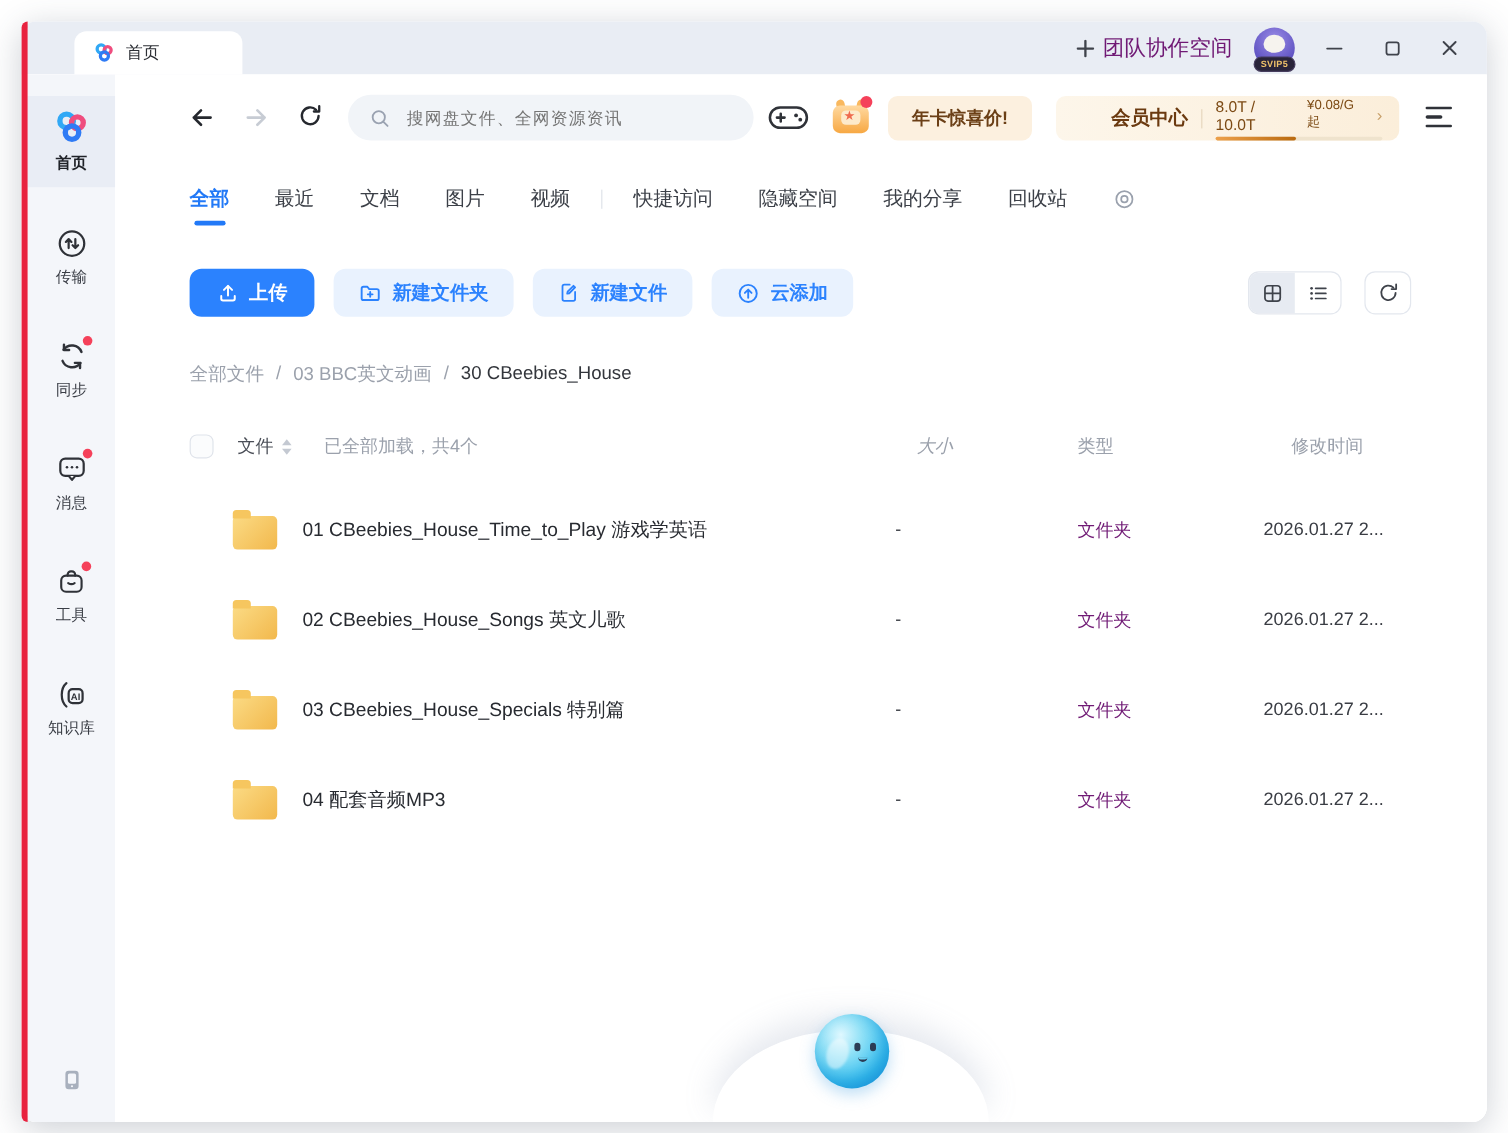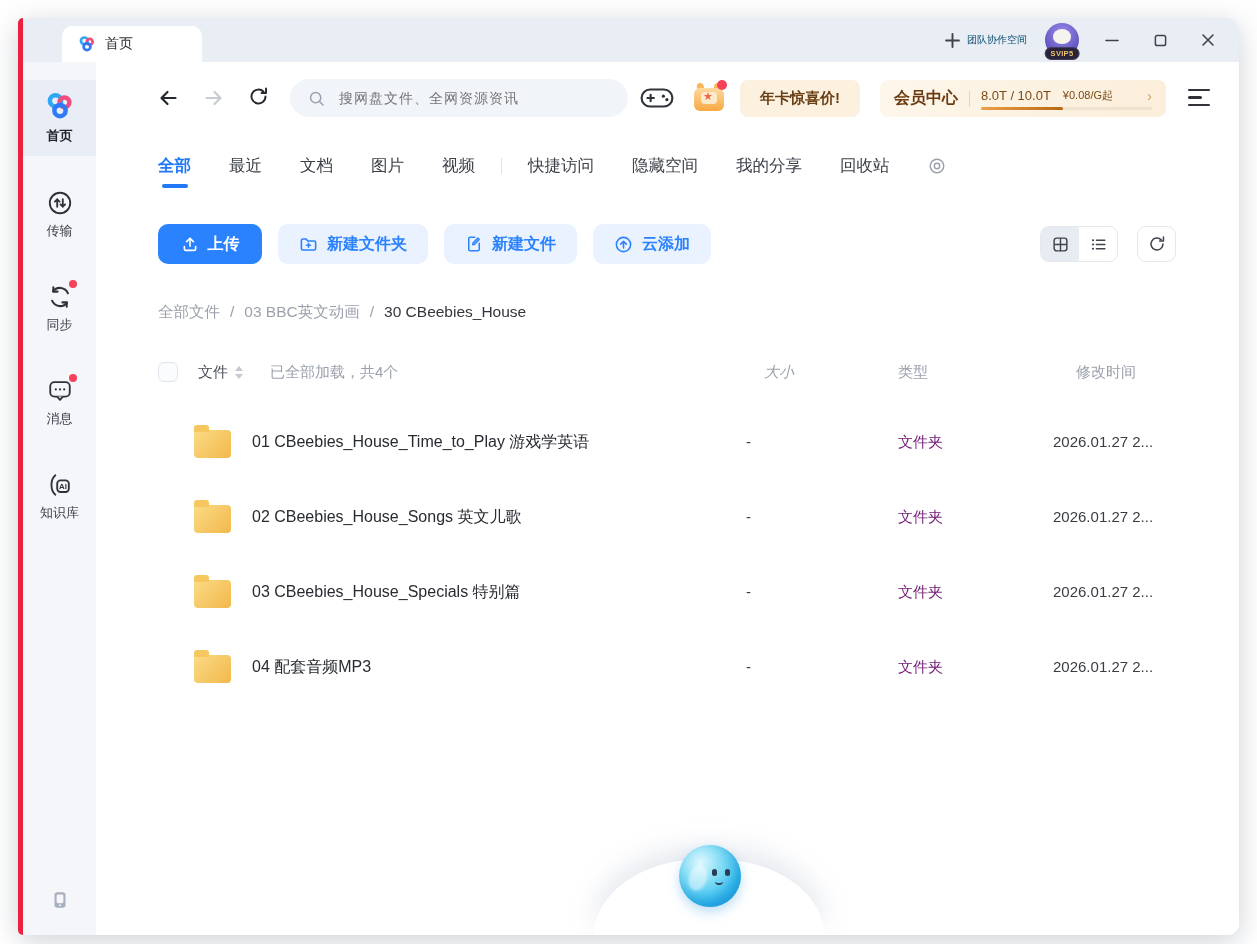--- a/index.html
+++ b/index.html
@@ -6,21 +6,21 @@
   html,body { width:1257px; height:944px; background:#fff; font-family:"Liberation Sans","DejaVu Sans",sans-serif; overflow:hidden; }
   .window { position:absolute; left:18px; top:18px; width:1221px; height:917px; border-radius:12px; background:#fff; box-shadow:0 6px 28px rgba(60,70,90,.25); }
   .red-strip { position:absolute; left:0; top:0; bottom:0; width:5px; background:#e8223f; border-radius:12px 0 0 12px; z-index:9; }
 
   
   .tabbar { position:absolute; left:0; top:0; right:0; height:44px; background:#e9edf4; border-radius:12px 12px 0 0; }
   .app-tab { position:absolute; left:44px; top:8px; width:140px; height:36px; background:#fff; border-radius:10px 10px 0 0; display:flex; align-items:center; gap:9px; padding:0 16px; }
   .app-tab .label { font-size:14px; color:#2c2f35; }
   .tab-right { position:absolute; right:22px; top:0; height:44px; display:flex; align-items:center; }
   .team { display:flex; align-items:center; gap:7px; margin-right:18px; }
-  .team .label { font-size:10px; color:#0c4a6e; }
+  .team .label { font-size:18px; color:#701a75; }
   .avatar { width:34px; height:34px; border-radius:50%; background:radial-gradient(circle at 50% 30%,#9b8ce6,#5b4fc0 75%); position:relative; margin-right:24px; }
   .avatar::before { content:""; position:absolute; left:8px; top:6px; width:18px; height:15px; border-radius:50% 50% 46% 46%; background:#f6f3ee; }
   .vip-badge { position:absolute; left:50%; transform:translateX(-50%); bottom:-3px; background:#29243a; border:1px solid #463d5e; color:#f0c36a; font-size:7.5px; font-weight:bold; padding:1px 5px; border-radius:7px; letter-spacing:.3px; white-space:nowrap; }
   .winctl { display:flex; align-items:center; gap:30px; }
   .winctl .btn { display:flex; align-items:center; justify-content:center; width:18px; height:18px; }
 
   
   .frame { position:absolute; left:0; top:44px; right:0; bottom:0; border-radius:0 0 12px 12px; overflow:hidden; background:#fff; }
   .sidebar { position:absolute; left:5px; top:0; bottom:0; width:73px; background:#f4f6fa; display:flex; flex-direction:column; align-items:center; padding-top:18px; }
   .side-item { width:100%; display:flex; flex-direction:column; align-items:center; gap:6px; padding:8px 0; margin-bottom:26px; position:relative; cursor:pointer; }
@@ -42,21 +42,21 @@
   .bag { position:absolute; left:598px; top:21px; width:30px; height:28px; }
   .bag .body { position:absolute; left:0; top:5px; width:30px; height:23px; background:linear-gradient(180deg,#ffd9a0,#f7a843); border-radius:6px; }
   .bag .body::before { content:""; position:absolute; left:7px; top:4px; width:16px; height:12px; background:#fdeacb; border-radius:4px; }
   .bag .body::after { content:"★"; position:absolute; left:9px; top:2px; font-size:11px; color:#ef6a4e; }
   .bag .ear1,.bag .ear2 { position:absolute; top:0; width:7px; height:9px; border-radius:4px 4px 0 0; background:#f9b85e; }
   .bag .ear1 { left:3px; transform:rotate(-12deg); }
   .bag .ear2 { right:3px; transform:rotate(12deg); }
   .bag .dot { right:-3px; top:-3px; width:10px; height:10px; }
   .promo-year { position:absolute; left:644px; top:18px; height:37px; padding:0 20px; background:#fcf0df; border-radius:8px; color:#6b3f16; font-weight:bold; font-size:15px; display:flex; align-items:center; cursor:pointer; }
   .member { position:absolute; left:784px; top:18px; width:286px; height:37px; background:linear-gradient(90deg,#fdf6ea,#fbeeda); border-radius:8px; display:flex; align-items:center; padding:0 14px; gap:11px; cursor:pointer; }
-  .member .mc { font-size:16px; font-weight:bold; color:#6b3a10; }
+  .member .mc { font-size:16px; font-weight:bold; color:#6b3a10;margin-left:32px; }
   .member .vdiv { width:1px; height:16px; background:#e6d6bd; }
   .quota { display:flex; flex-direction:column; gap:3px; flex:1; }
   .quota-row { display:flex; align-items:center; gap:12px; }
   .quota-row .storage { font-size:13px; color:#7c4a14; }
   .quota-row .price { font-size:11px; color:#7c4a14; }
   .quota-row .chev { font-size:14px; color:#c8a06a; margin-left:auto; }
   .quota-bar { position:relative; height:3px; border-radius:2px; background:#efe3cd; width:100%; }
   .quota-bar .fill { position:absolute; left:0; top:0; bottom:0; width:48%; border-radius:2px; background:linear-gradient(90deg,#eda04a,#b96a10); }
   .menu-ic { position:absolute; left:1092px; top:27px; display:flex; flex-direction:column; gap:5px; cursor:pointer; }
   .menu-ic i { display:block; height:2.4px; border-radius:2px; background:#2f3238; }
@@ -207,20 +207,31 @@
             <circle cx="9.5" cy="12.3" r="1.15" fill="#2f3238" stroke="none"></circle>
             <circle cx="14" cy="12.3" r="1.15" fill="#2f3238" stroke="none"></circle>
             <circle cx="18.5" cy="12.3" r="1.15" fill="#2f3238" stroke="none"></circle>
           </svg>
           <span class="dot"></span>
         </span>
         <span class="lbl">消息</span>
       </div>
       <div class="side-item">
         <span class="icon-wrap">
+          <svg width="25" height="25" viewBox="0 0 28 28" fill="none" stroke="#2f3238" stroke-width="2" stroke-linecap="round">
+            <rect x="4.5" y="7.5" width="19" height="15" rx="4.5"></rect>
+            <path d="M10.5 7.5v-1a3 3 0 0 1 3-3h1a3 3 0 0 1 3 3v1"></path>
+            <path d="M11 14.5a5.5 5.5 0 0 0 6 0"></path>
+          </svg>
+          <span class="dot"></span>
+        </span>
+        <span class="lbl">工具</span>
+      </div>
+      <div class="side-item">
+        <span class="icon-wrap">
           <svg width="26" height="26" viewBox="0 0 28 28" fill="none" stroke="#2f3238" stroke-width="2" stroke-linecap="round">
             <path d="M9 3.5C6 6 4.8 10 4.8 14S6 22 9 24.5"></path>
             <rect x="11" y="9" width="12.5" height="12.5" rx="3.5"></rect>
             <text x="17.2" y="18.6" font-size="8.5" text-anchor="middle" fill="#2f3238" stroke="none" font-weight="bold" font-family="Liberation Sans, sans-serif">AI</text>
           </svg>
         </span>
         <span class="lbl">知识库</span>
       </div>
       <div class="side-phone">
         <svg width="22" height="22" viewBox="0 0 24 24" fill="none">

